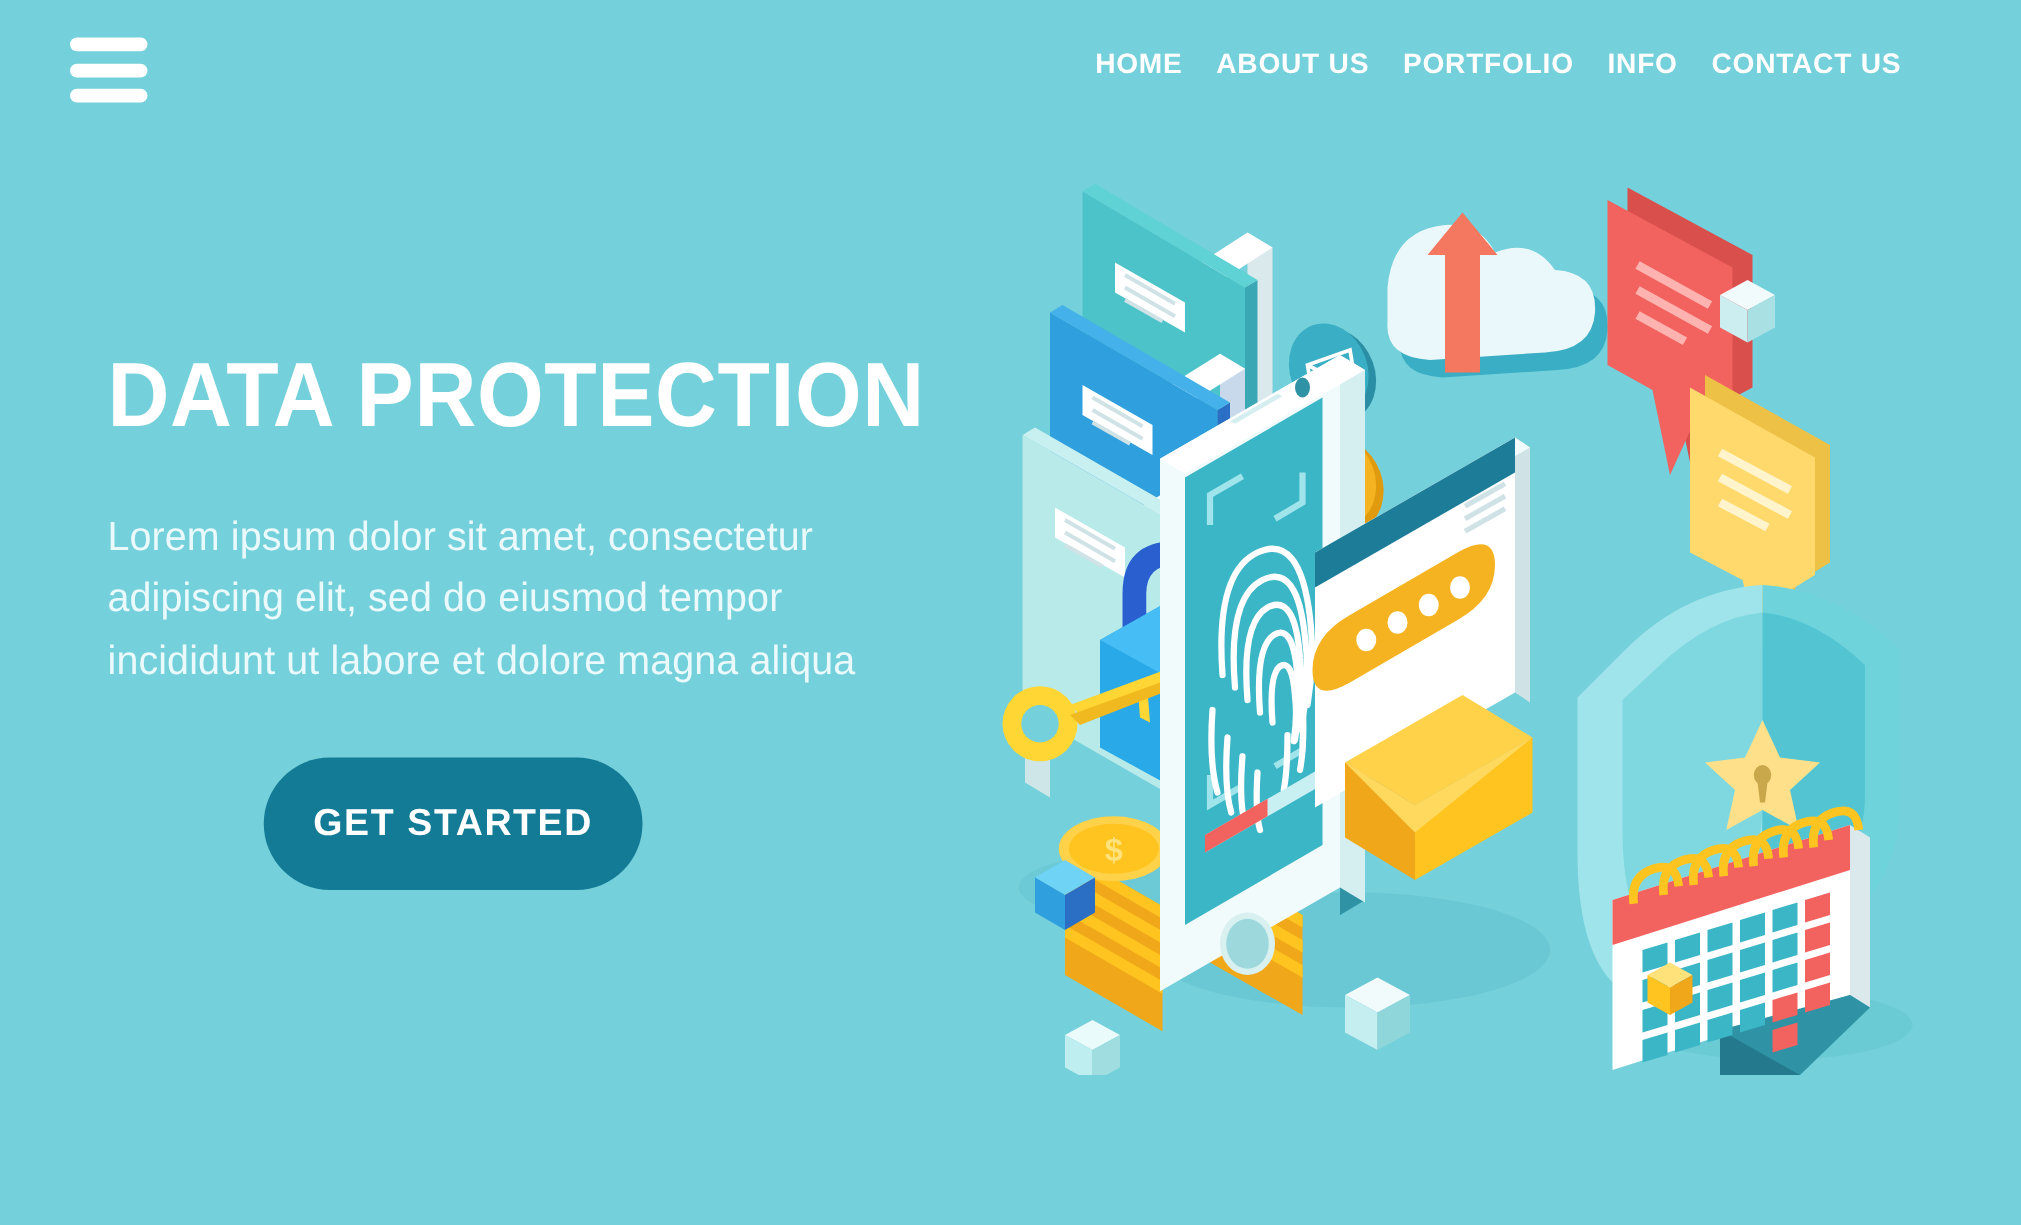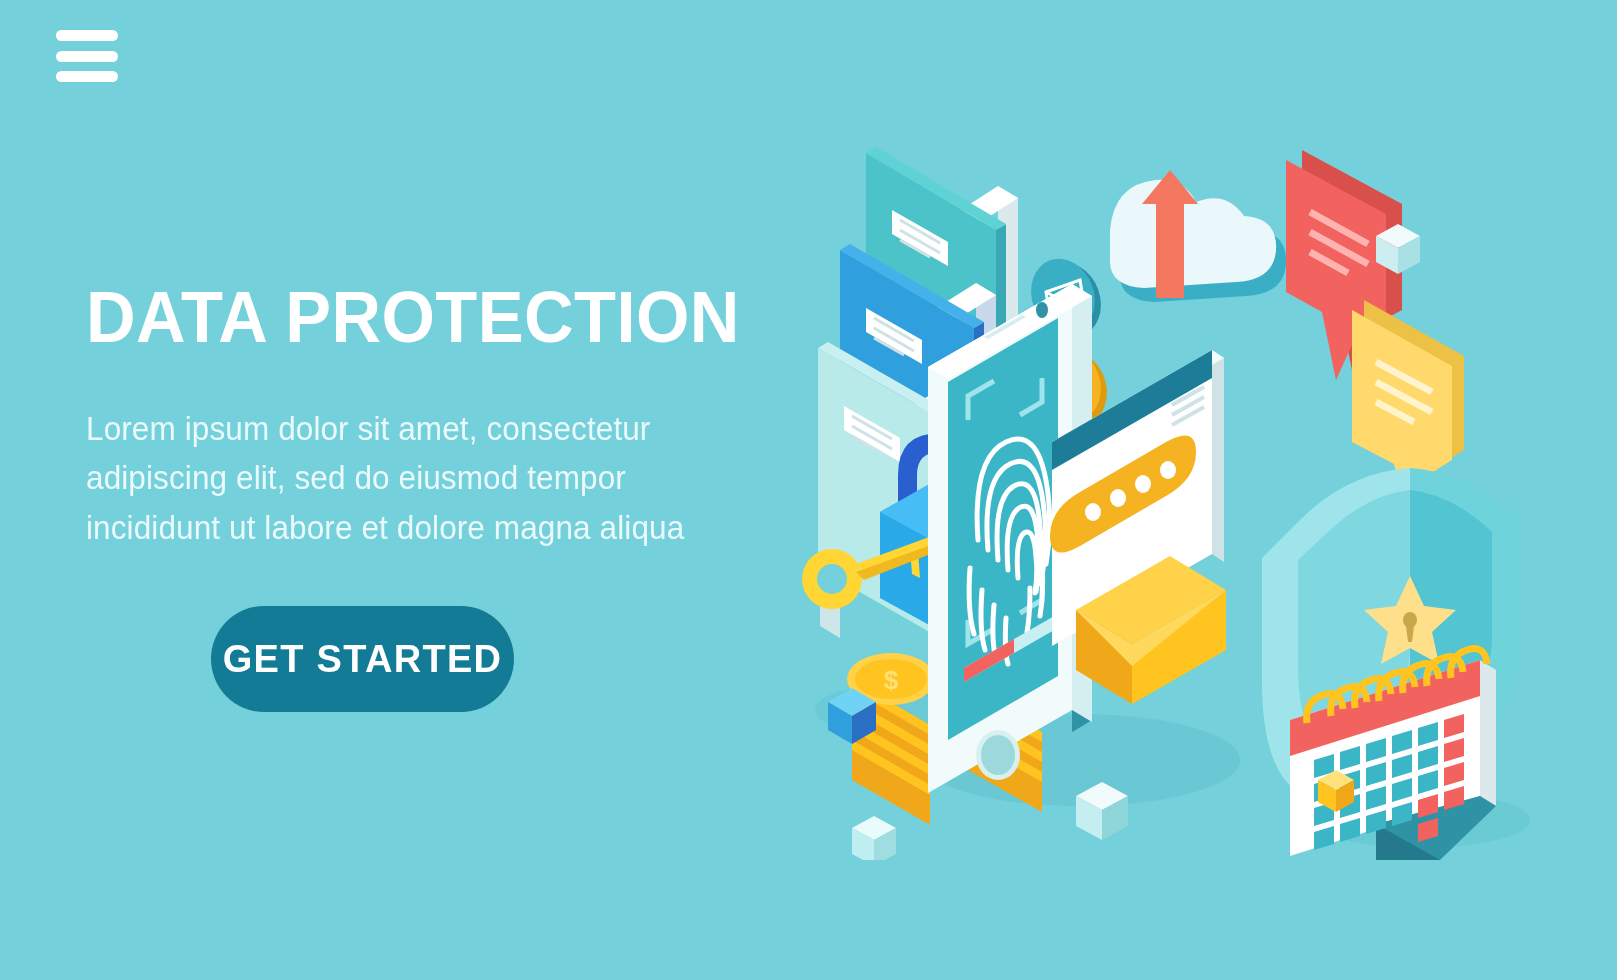--- a/index.html
+++ b/index.html
@@ -49,38 +49,45 @@
     color:#eafafc;
     font-size:32.5px; line-height:1.52;
     letter-spacing:0.1px;
     transform:scaleX(0.97); transform-origin:left top;
     width:660px;
   }
   .cta {
     margin-top:53px; margin-left:125px;
     width:303px; height:106px; border:none;
     border-radius:53px; background:#137b95;
-    color:#ffffff; font-size:38px; font-weight:bold;
+    color:#ffffff; font-size:30px; font-weight:bold;
     letter-spacing:1.3px; cursor:pointer;
     font-family:"Liberation Sans", sans-serif;
   }
 
   
   .art { position:absolute; left:780px; top:120px; width:790px; height:740px; }
   .art svg { display:block; width:100%; height:100%; }
 </style>
 </head>
 <body>
 
 <div class="nav">
   <div class="hamburger">
     <span></span>
     <span></span>
     <span></span>
   </div>
+  <nav class="nav-links">
+    <a href="#">HOME</a>
+    <a href="#">ABOUT US</a>
+    <a href="#">PORTFOLIO</a>
+    <a href="#">INFO</a>
+    <a href="#">CONTACT US</a>
+  </nav>
 </div>
 
 <div class="copy">
   <h1 class="headline">DATA PROTECTION</h1>
   <p class="subcopy">Lorem ipsum dolor sit amet, consectetur adipiscing elit, sed do eiusmod tempor incididunt ut labore et dolore magna aliqua</p>
   <button class="cta">GET STARTED</button>
 </div>
 
 <div class="art">
 <svg viewBox="0 0 790 740" xmlns="http://www.w3.org/2000/svg">

